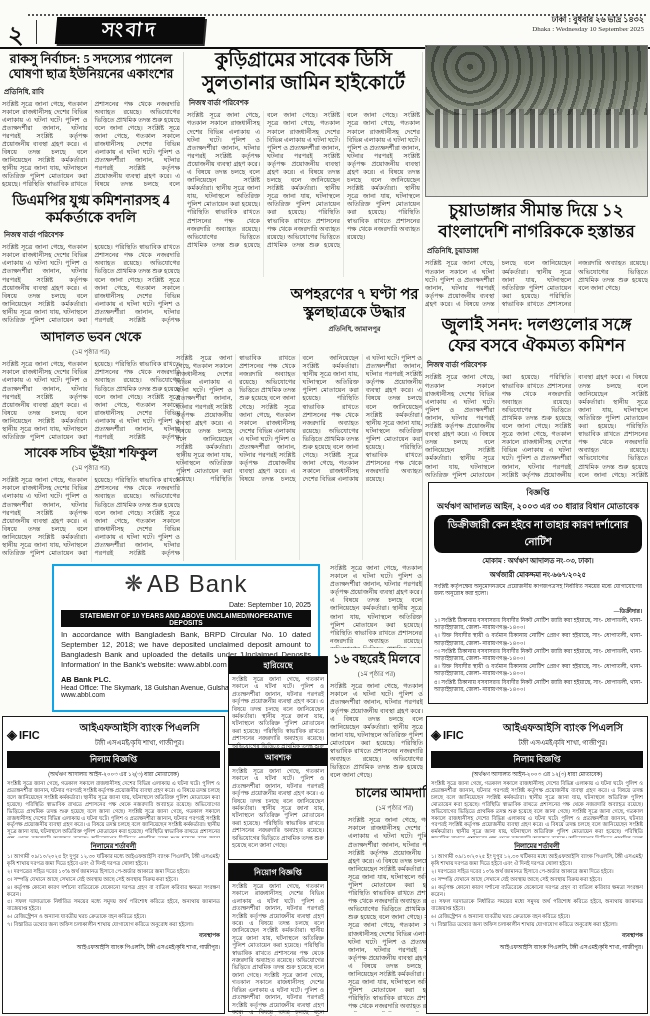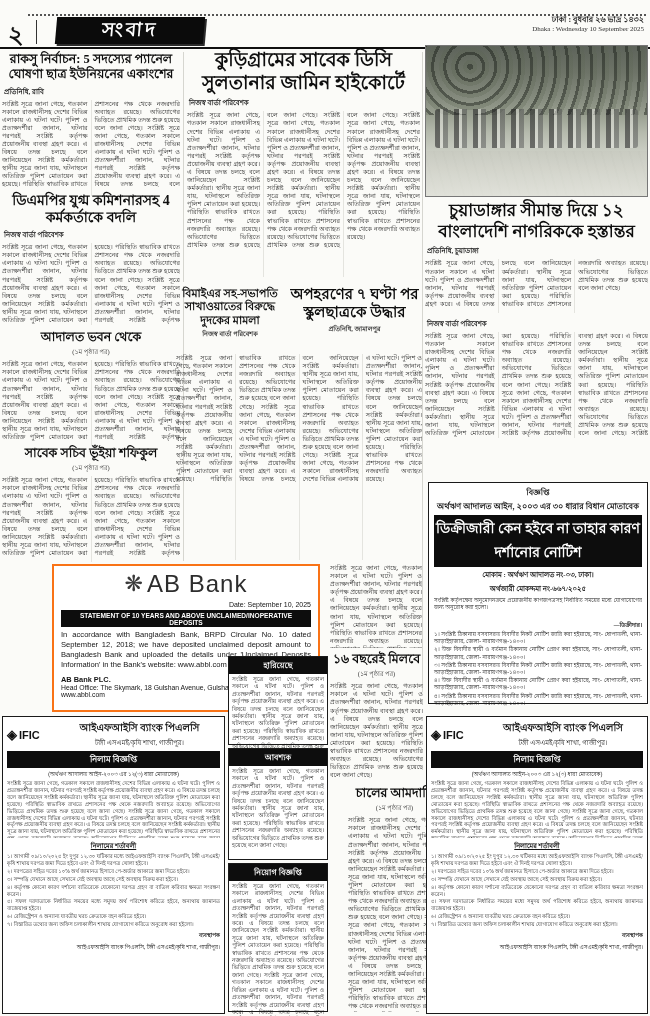--- a/index.html
+++ b/index.html
@@ -42,34 +42,34 @@
   #photo .people{position:absolute;left:4%;top:42%;width:92%;height:26%;
       background:repeating-linear-gradient(90deg, rgba(30,30,32,.55) 0 5px, rgba(235,235,230,.5) 5px 8px, rgba(70,70,72,.45) 8px 13px, transparent 13px 19px);
       border-radius:3px;}
   #photo .road{position:absolute;left:0;bottom:0;width:100%;height:30%;
       background:linear-gradient(180deg, rgba(200,202,192,.9), rgba(225,226,218,.95)),
                  repeating-linear-gradient(75deg, rgba(120,120,115,.25) 0 2px, transparent 2px 9px);}
   
   .adbox{border:1px solid #1a1a1a;background:#fff;box-sizing:border-box;}
   .blackbar{background:#0d0d0d;color:#fff;font-weight:bold;text-align:center;}
   
-  #ab-ad{left:52px;top:564px;width:268px;height:148px;border:2px solid #f97316;background:#fff;box-sizing:border-box;padding:4px 7px;}
+  #ab-ad{left:52px;top:564px;width:268px;height:148px;border:2px solid #0ea5e9;background:#fff;box-sizing:border-box;padding:4px 7px;}
   #ab-logo-row{text-align:center;position:relative;height:30px;}
   #ab-logo-icon{font-size:22px;color:#3a3a3a;vertical-align:middle;}
   #ab-logo-text{font-family:"Liberation Sans",sans-serif;font-size:24px;color:#2d2d2d;vertical-align:middle;letter-spacing:1px;}
   #ab-date{text-align:right;font-size:7px;font-family:"Liberation Sans",sans-serif;margin:1px 0 2px;}
   #ab-bar{font-size:6.6px;padding:1.5px 2px;font-family:"Liberation Sans",sans-serif;}
   #ab-body{font-size:7.6px;line-height:10px;text-align:justify;font-family:"Liberation Sans",sans-serif;margin-top:3px;}
   #ab-plc{font-size:7.4px;font-weight:bold;font-family:"Liberation Sans",sans-serif;margin-top:5px;}
   #ab-office,#ab-site{font-size:6.8px;font-family:"Liberation Sans",sans-serif;}
   
   #legal-ad{left:428px;top:482px;width:220px;height:222px;padding:3px 5px;}
   #legal-title{font-size:8px;font-weight:bold;text-align:center;}
   #legal-law{font-size:8.2px;font-weight:bold;text-align:center;margin:1px 0 2px;}
-  #legal-bar{font-size:14px;padding:2px 1px;}
+  #legal-bar{font-size:10px;padding:2px 1px;border-radius:8px;}
   #legal-mokam,#legal-case{font-size:7px;font-weight:bold;text-align:center;margin-top:2px;}
   #legal-body .greek{font-size:5.6px;line-height:7.2px;}
   .right-sign{text-align:right;font-size:5.8px;font-weight:bold;margin:1px 0;}
   .legal-item{font-size:5.6px;line-height:7.2px;text-align:justify;color:#1d1d1d;margin-top:1px;}
   
   .cls{left:228px;width:100px;padding:0;}
   .cls .blackbar{font-size:8px;padding:2px 0;}
   .cls .greek{font-size:5.8px;line-height:7.4px;padding:2px 3px;}
   
   .ific{width:223px;height:298px;padding:3px 4px;}
@@ -142,28 +142,25 @@
     <div class="road"></div>
   </div>
 
   <div class="abs" style="left:425px;top:201px;width:223px;">
     <div class="hl h-xl">চুয়াডাঙ্গার সীমান্ত দিয়ে ১২ বাংলাদেশি নাগরিককে হস্তান্তর</div>
     <div class="byline">প্রতিনিধি, চুয়াডাঙ্গা</div>
     <div class="greek c3" style="height:54px;">সংশ্লিষ্ট সূত্রে জানা গেছে, গতকাল সকালে এ ঘটনা ঘটে। পুলিশ ও প্রত্যক্ষদর্শীরা জানান, ঘটনার পরপরই কর্তৃপক্ষ প্রয়োজনীয় ব্যবস্থা গ্রহণ করে। এ বিষয়ে তদন্ত চলছে বলে জানিয়েছেন কর্মকর্তারা। স্থানীয় সূত্রে জানা যায়, ঘটনাস্থলে অতিরিক্ত পুলিশ মোতায়েন করা হয়েছে। পরিস্থিতি স্বাভাবিক রাখতে প্রশাসনের নজরদারি অব্যাহত রয়েছে। অভিযোগের ভিত্তিতে প্রাথমিক তদন্ত শুরু হয়েছে বলে জানা গেছে।</div>
   </div>
 
   <div class="abs" style="left:425px;top:315px;width:223px;">
+    <div class="hl h-xl">জুলাই সনদ: দলগুলোর সঙ্গে ফের বসবে ঐকমত্য কমিশন</div>
     <div class="byline">নিজস্ব বার্তা পরিবেশক</div>
     <div class="greek c3" style="height:106px;">সংশ্লিষ্ট সূত্রে জানা গেছে, গতকাল সকালে রাজধানীসহ দেশের বিভিন্ন এলাকায় এ ঘটনা ঘটে। পুলিশ ও প্রত্যক্ষদর্শীরা জানান, ঘটনার পরপরই সংশ্লিষ্ট কর্তৃপক্ষ প্রয়োজনীয় ব্যবস্থা গ্রহণ করে। এ বিষয়ে তদন্ত চলছে বলে জানিয়েছেন সংশ্লিষ্ট কর্মকর্তারা। স্থানীয় সূত্রে জানা যায়, ঘটনাস্থলে অতিরিক্ত পুলিশ মোতায়েন করা হয়েছে। পরিস্থিতি স্বাভাবিক রাখতে প্রশাসনের পক্ষ থেকে নজরদারি অব্যাহত রয়েছে। অভিযোগের ভিত্তিতে প্রাথমিক তদন্ত শুরু হয়েছে বলে জানা গেছে। সংশ্লিষ্ট সূত্রে জানা গেছে, গতকাল সকালে রাজধানীসহ দেশের বিভিন্ন এলাকায় এ ঘটনা ঘটে। পুলিশ ও প্রত্যক্ষদর্শীরা জানান, ঘটনার পরপরই সংশ্লিষ্ট কর্তৃপক্ষ প্রয়োজনীয় ব্যবস্থা গ্রহণ করে। এ বিষয়ে তদন্ত চলছে বলে জানিয়েছেন সংশ্লিষ্ট কর্মকর্তারা। স্থানীয় সূত্রে জানা যায়, ঘটনাস্থলে অতিরিক্ত পুলিশ মোতায়েন করা হয়েছে। পরিস্থিতি স্বাভাবিক রাখতে প্রশাসনের পক্ষ থেকে নজরদারি অব্যাহত রয়েছে। অভিযোগের ভিত্তিতে প্রাথমিক তদন্ত শুরু হয়েছে বলে জানা গেছে। সংশ্লিষ্ট সূত্রে জানা গেছে, গতকাল সকালে রাজধানীসহ দেশের বিভিন্ন এলাকায় এ ঘটনা ঘটে। পুলিশ ও প্রত্যক্ষদর্শীরা জানান, ঘটনার পরপরই সংশ্লিষ্ট কর্তৃপক্ষ প্রয়োজনীয় ব্যবস্থা গ্রহণ করে। এ বিষয়ে তদন্ত চলছে বলে জানিয়েছেন সংশ্লিষ্ট কর্মকর্তারা। স্থানীয় সূত্রে জানা যায়, ঘটনাস্থলে অতিরিক্ত পুলিশ মোতায়েন করা হয়েছে। পরিস্থিতি স্বাভাবিক রাখতে প্রশাসনের পক্ষ থেকে নজরদারি অব্যাহত রয়েছে।</div>
   </div>
 
-  <div class="abs" style="left:176px;top:287px;width:108px;">
-    <div class="hl h-xs">বিমাইএর সহ-সভাপতি সাখাওয়াতের বিরুদ্ধে দুদকের মামলা</div>
-    <div class="cont" style="font-weight:bold;">নিজস্ব বার্তা পরিবেশক</div>
-  </div>
 
   <div class="abs" style="left:287px;top:285px;width:135px;">
     <div class="hl" style="font-size:15px;">অপহরণের ৭ ঘণ্টা পর স্কুলছাত্রকে উদ্ধার</div>
     <div class="cont" style="font-weight:bold;">প্রতিনিধি, জামালপুর</div>
   </div>
 
   <div class="abs greek c4" style="left:176px;top:354px;width:246px;height:206px;">সংশ্লিষ্ট সূত্রে জানা গেছে, গতকাল সকালে রাজধানীসহ দেশের বিভিন্ন এলাকায় এ ঘটনা ঘটে। পুলিশ ও প্রত্যক্ষদর্শীরা জানান, ঘটনার পরপরই সংশ্লিষ্ট কর্তৃপক্ষ প্রয়োজনীয় ব্যবস্থা গ্রহণ করে। এ বিষয়ে তদন্ত চলছে বলে জানিয়েছেন সংশ্লিষ্ট কর্মকর্তারা। স্থানীয় সূত্রে জানা যায়, ঘটনাস্থলে অতিরিক্ত পুলিশ মোতায়েন করা হয়েছে। পরিস্থিতি স্বাভাবিক রাখতে প্রশাসনের পক্ষ থেকে নজরদারি অব্যাহত রয়েছে। অভিযোগের ভিত্তিতে প্রাথমিক তদন্ত শুরু হয়েছে বলে জানা গেছে। সংশ্লিষ্ট সূত্রে জানা গেছে, গতকাল সকালে রাজধানীসহ দেশের বিভিন্ন এলাকায় এ ঘটনা ঘটে। পুলিশ ও প্রত্যক্ষদর্শীরা জানান, ঘটনার পরপরই সংশ্লিষ্ট কর্তৃপক্ষ প্রয়োজনীয় ব্যবস্থা গ্রহণ করে। এ বিষয়ে তদন্ত চলছে বলে জানিয়েছেন সংশ্লিষ্ট কর্মকর্তারা। স্থানীয় সূত্রে জানা যায়, ঘটনাস্থলে অতিরিক্ত পুলিশ মোতায়েন করা হয়েছে। পরিস্থিতি স্বাভাবিক রাখতে প্রশাসনের পক্ষ থেকে নজরদারি অব্যাহত রয়েছে। অভিযোগের ভিত্তিতে প্রাথমিক তদন্ত শুরু হয়েছে বলে জানা গেছে। সংশ্লিষ্ট সূত্রে জানা গেছে, গতকাল সকালে রাজধানীসহ দেশের বিভিন্ন এলাকায় এ ঘটনা ঘটে। পুলিশ ও প্রত্যক্ষদর্শীরা জানান, ঘটনার পরপরই সংশ্লিষ্ট কর্তৃপক্ষ প্রয়োজনীয় ব্যবস্থা গ্রহণ করে। এ বিষয়ে তদন্ত চলছে বলে জানিয়েছেন সংশ্লিষ্ট কর্মকর্তারা। স্থানীয় সূত্রে জানা যায়, ঘটনাস্থলে অতিরিক্ত পুলিশ মোতায়েন করা হয়েছে। পরিস্থিতি স্বাভাবিক রাখতে প্রশাসনের পক্ষ থেকে নজরদারি অব্যাহত রয়েছে।</div>
 
   <div class="abs" id="ab-ad">
     <div id="ab-logo-row">

